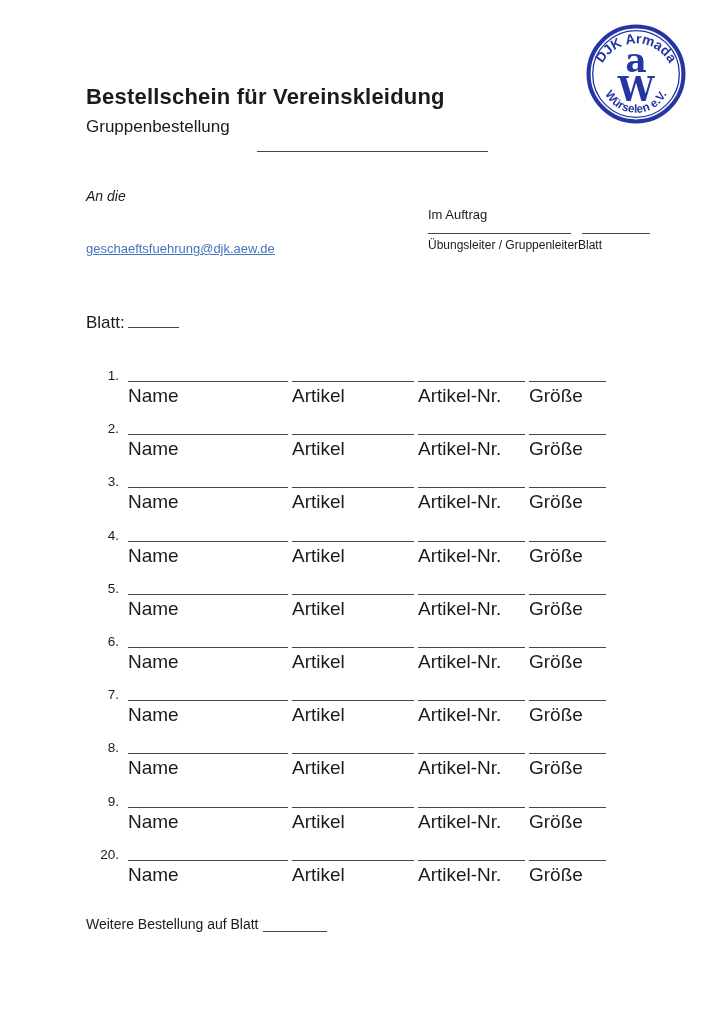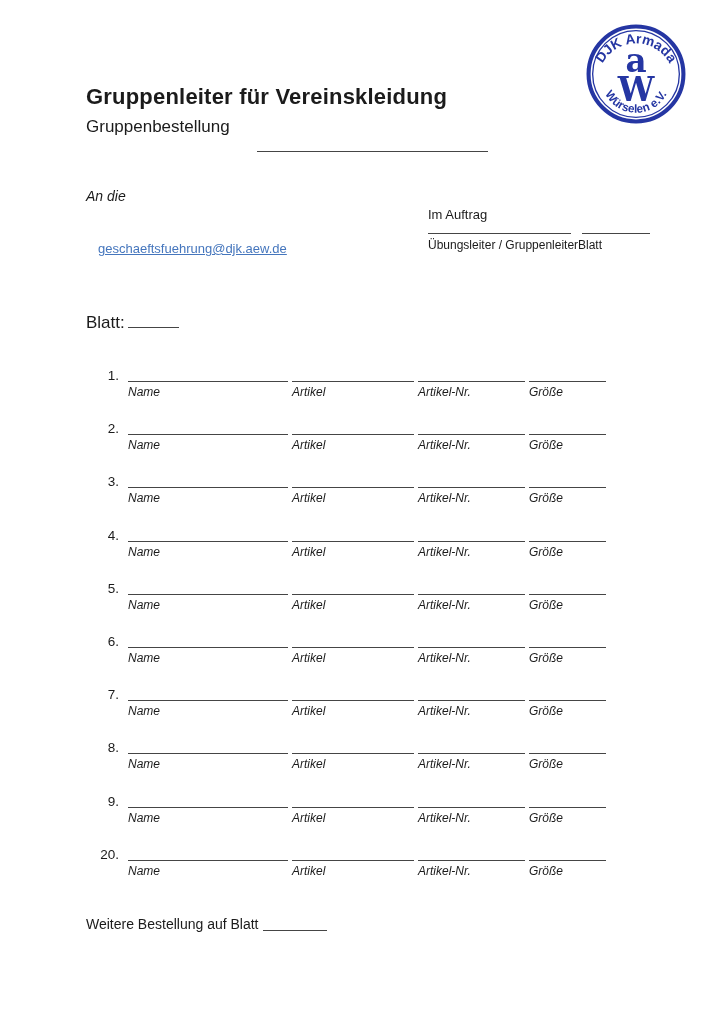--- a/index.html
+++ b/index.html
@@ -22,21 +22,21 @@
   .rule{border-bottom:1.5px solid var(--line);}
 
   
   .title{left:86px;top:84px;font-size:22px;font-weight:bold;letter-spacing:0.2px;}
   .sub-label{left:86px;top:117px;font-size:17px;}
   .sub-line{left:257px;top:138px;width:231px;height:13px;}
 
   
   .an-die{left:86px;top:188px;font-size:14px;font-style:italic;}
   .club-name{left:86px;top:214px;font-size:16.5px;font-weight:bold;}
-  .club-email{left:86px;top:241px;font-size:13px;color:var(--link-blue);text-decoration:underline;cursor:pointer;margin-left:12px;}
+  .club-email{left:86px;top:241px;font-size:13px;color:var(--link-blue);text-decoration:underline;cursor:pointer;}
 
   
   .im-auftrag{left:428px;top:188px;font-size:13px;margin-top:19px;}
   .sig-line{left:428px;top:220px;width:143px;height:13px;}
   .date-line{left:582px;top:220px;width:68px;height:13px;}
   .sig-label{left:428px;top:238px;font-size:12px;}
   .date-label{left:578px;top:238px;font-size:12px;}
 
   
   .blatt-label{left:86px;top:313px;font-size:17px;}
@@ -45,24 +45,24 @@
   
   .rows{left:97px;top:368px;width:520px;}
   .order-row{display:flex;height:53.2px;box-sizing:border-box;align-items:flex-start;}
   .row-num{width:22px;text-align:right;margin-right:9px;font-size:13.5px;line-height:15px;flex:none;}
   .cell{margin-right:4px;flex:none;}
   .c-name{width:160px;}
   .c-artikel{width:122px;}
   .c-artnr{width:107px;}
   .c-groesse{width:77px;margin-right:0;}
   .cell .fill{height:13px;border-bottom:1.5px solid var(--line);}
-  .cell .lbl{font-size:12px;padding-top:3px;font-style:italic;}
-
-  
-  .footer{left:86px;top:916px;font-size:14px;display:flex;}
+  .cell .lbl{font-size:19px;padding-top:3px;}
+
+  
+  .footer{left:86px;top:916px;font-size:14px;display:flex;align-items:flex-end;}
   .footer .fline{display:inline-block;width:64px;height:14px;border-bottom:1.5px solid var(--line);margin-left:4px;}
 
   
   .logo{left:585px;top:22px;width:102px;height:104px;}
   .logo svg{width:100%;height:100%;}
 </style>
 </head>
 <body>
 
 <div class="page">
@@ -79,21 +79,21 @@
         <textPath href="#arcTop" startOffset="50%">DJK Armada</textPath>
       </text>
       <text font-family="Liberation Sans, DejaVu Sans, sans-serif" font-size="11.5" font-weight="bold" fill="#2536a3" text-anchor="middle">
         <textPath href="#arcBottom" startOffset="50%">Würselen e.V.</textPath>
       </text>
       <text x="50" y="48" font-family="DejaVu Serif, serif" font-size="32" font-weight="bold" fill="#2536a3" text-anchor="middle">a</text>
       <text x="50" y="76" font-family="DejaVu Serif, serif" font-size="32" font-weight="bold" fill="#2536a3" text-anchor="middle">W</text>
     </svg>
   </div>
 
-  <div class="abs title">Gruppenleiter für Vereinskleidung</div>
+  <div class="abs title">Bestellschein für Vereinskleidung</div>
 
   <div class="abs sub-label">Gruppenbestellung</div>
   <div class="abs sub-line rule"></div>
 
   <div class="abs an-die">An die</div>
   <a class="abs club-email">geschaeftsfuehrung@djk.aew.de</a>
 
   <div class="abs im-auftrag">Im Auftrag</div>
   <div class="abs sig-line rule"></div>
   <div class="abs date-line rule"></div>

